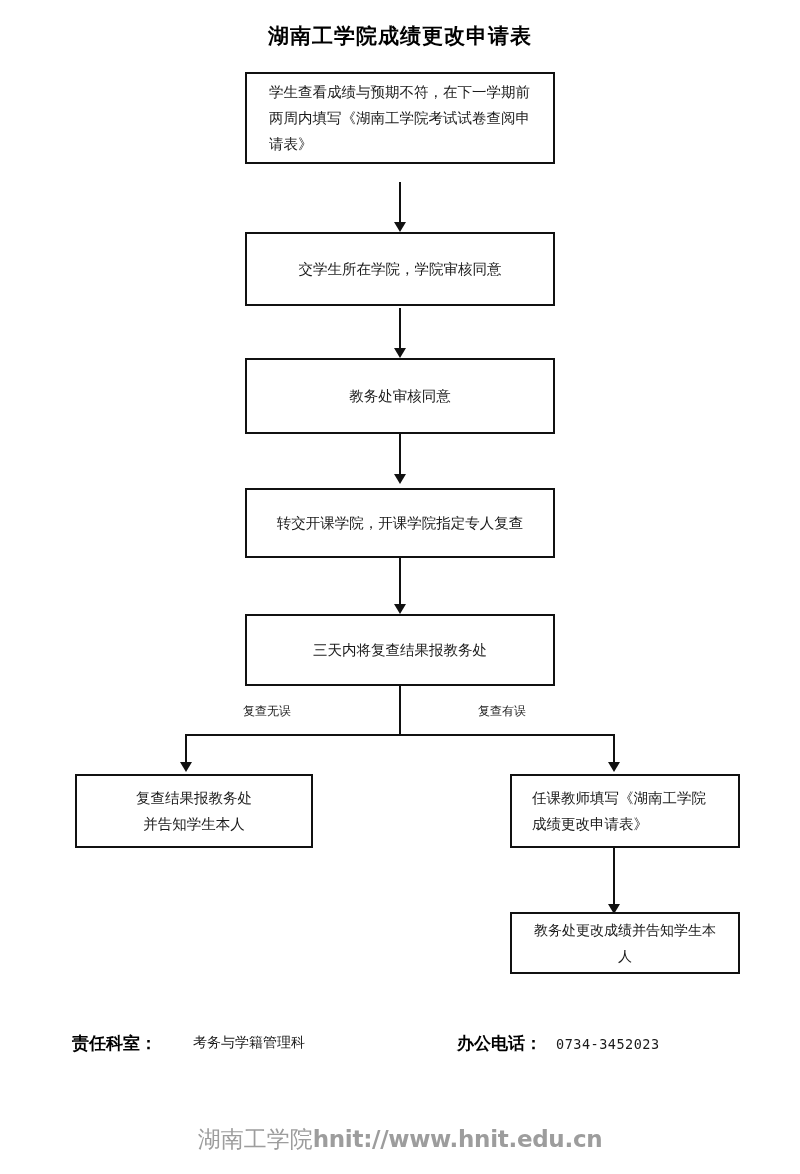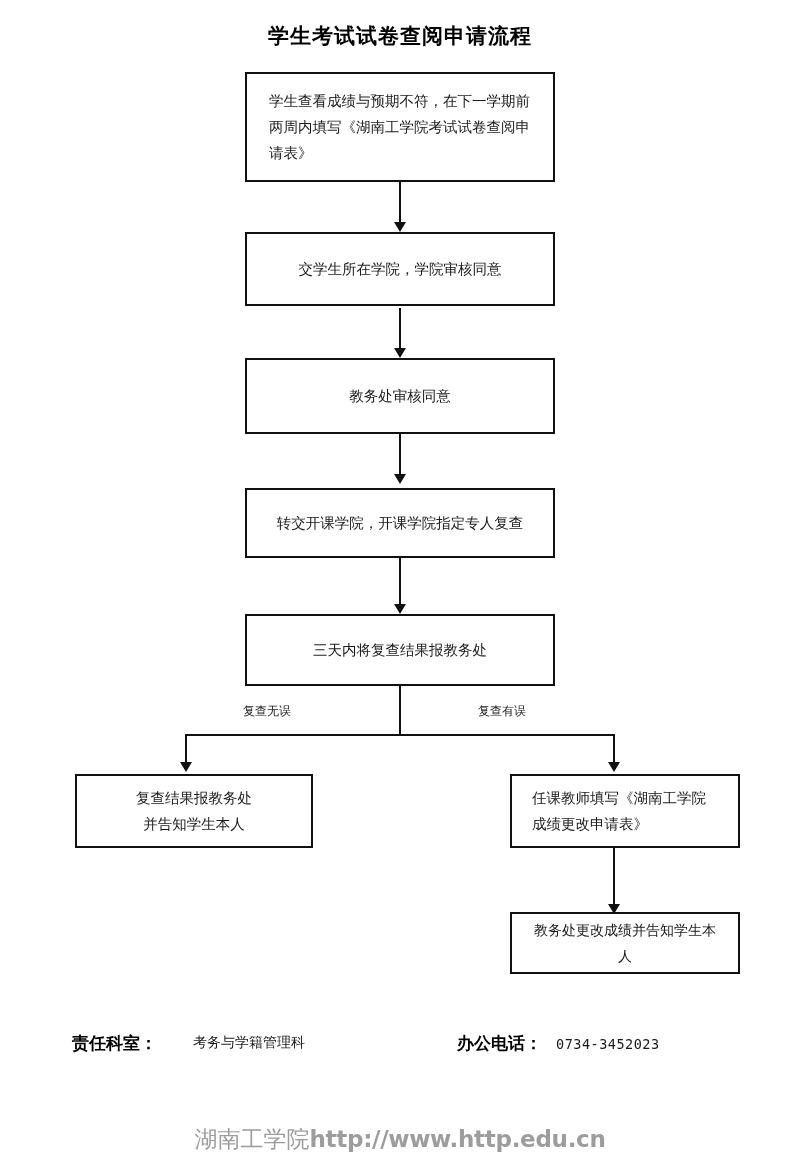--- a/index.html
+++ b/index.html
@@ -125,23 +125,23 @@
     font-family: "DejaVu Sans", "Liberation Sans", sans-serif;
     font-weight: bold;
     letter-spacing: -0.3px;
   }
 </style>
 </head>
 <body>
 
 <div id="page">
 
-  <div class="title">学生考试试卷查阅申请流程</div>
-
-  <div class="node" style="left:245px; top:72px; width:310px; height:110px;align-items:center;">
+  <div class="title">湖南工学院成绩更改申请表</div>
+
+  <div class="node" style="left:245px; top:72px; width:310px; height:92px;align-items:center;">
     <div class="inner left-text" style="text-align:left; padding:0 22px;">学生查看成绩与预期不符，在下一学期前两周内填写《湖南工学院考试试卷查阅申请表》</div>
   </div>
 
   <div class="vline" style="left:399px; top:182px; height:42px;"></div>
   <div class="arrowhead" style="left:394px; top:222px;"></div>
 
   <div class="node" style="left:245px; top:232px; width:310px; height:74px;">
     <div class="inner">交学生所在学院，学院审核同意</div>
   </div>
 
@@ -198,16 +198,16 @@
   </div>
 
   <div class="footer-row">
     <div class="footer-label" style="left:72px; top:0;">责任科室：</div>
     <div class="footer-value" style="left:193px; top:2px;">考务与学籍管理科</div>
     <div class="footer-label" style="left:457px; top:0;">办公电话：</div>
     <div class="footer-value mono" style="left:556px; top:4px;">0734-3452023</div>
   </div>
 
   <div class="watermark">
-    <span>湖南工学院</span><span class="url">http://www.http.edu.cn</span>
+    <span>湖南工学院</span><span class="url">hnit://www.hnit.edu.cn</span>
   </div>
 
 </div>
 
 </body></html>

